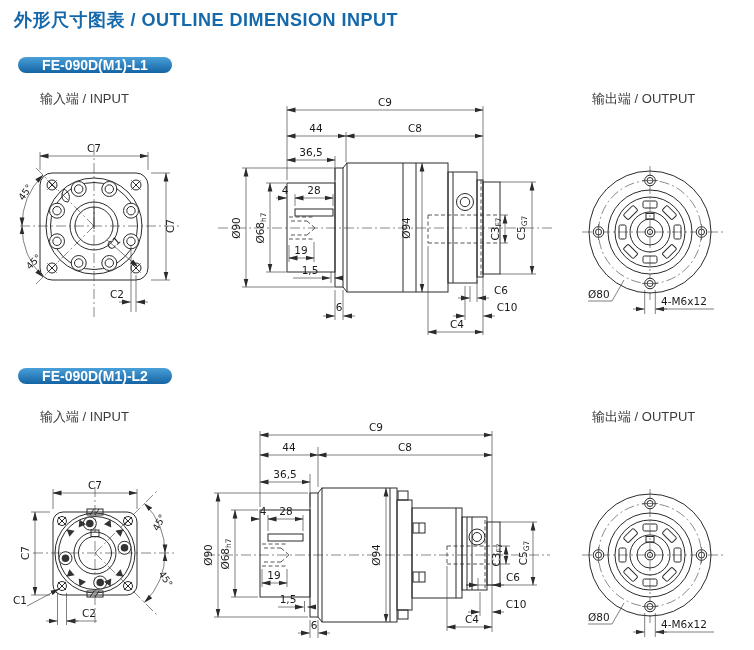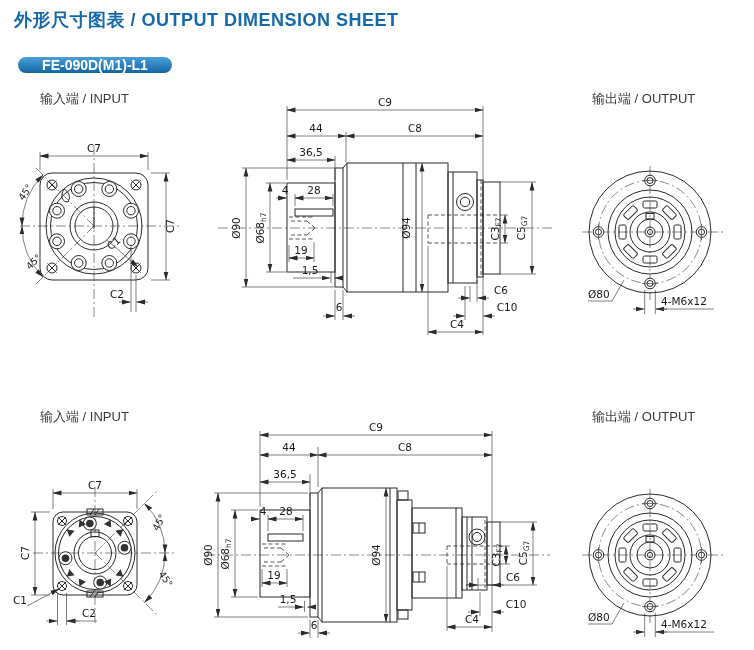--- a/index.html
+++ b/index.html
@@ -31,21 +31,21 @@
     <defs>
       <marker id="ma" markerWidth="9" markerHeight="6" refX="8.5" refY="3" orient="auto" markerUnits="userSpaceOnUse">
         <path d="M0,0.6 L9,3 L0,5.4 Z" fill="#2b2b2b"></path>
       </marker>
       <marker id="mb" markerWidth="9" markerHeight="6" refX="0.5" refY="3" orient="auto" markerUnits="userSpaceOnUse">
         <path d="M9,0.6 L0,3 L9,5.4 Z" fill="#2b2b2b"></path>
       </marker>
     </defs>
   </svg>
 
-  <div class="title">外形尺寸图表 / OUTPUT DIMENSION SHEET</div>
+  <div class="title">外形尺寸图表 / OUTLINE DIMENSION INPUT</div>
 
   <div class="badge" style="top:57px;">FE-090D(M1)-L1</div>
   <div class="viewlabel" style="left:40px;top:90px;">输入端 / INPUT</div>
   <div class="viewlabel" style="left:592px;top:90px;">输出端 / OUTPUT</div>
 
   <svg style="left:10px;top:90px;" width="190" height="240" viewBox="0 0 190 240">
     <g>
       <line class="cl" x1="84" y1="55" x2="84" y2="228"></line>
       <line class="cl" x1="10" y1="136" x2="170" y2="136"></line>
       <line class="cl" x1="84" y1="136" x2="26" y2="78"></line>
@@ -251,20 +251,21 @@
         <line class="d" x1="34" y1="207" x2="46" y2="186"></line>
       <line class="d" x1="66.7" y1="196" x2="66.7" y2="220"></line>
         <line class="d" x1="77.3" y1="196" x2="77.3" y2="220"></line>
       <line class="d" x1="55" y1="215" x2="66.2" y2="215" marker-end="url(#ma)"></line>
       <line class="d" x1="89" y1="215" x2="77.8" y2="215" marker-end="url(#ma)"></line>
       <line class="d" x1="77.8" y1="215" x2="136" y2="215"></line>
       <text x="106" y="211" text-anchor="middle">4-M6x12</text>
     </g>
   </svg>
 
+  <div class="badge" style="top:368px;">FE-090D(M1)-L2</div>
   <div class="viewlabel" style="left:40px;top:408px;">输入端 / INPUT</div>
   <div class="viewlabel" style="left:592px;top:408px;">输出端 / OUTPUT</div>
 
   <svg style="left:5px;top:425px;" width="200" height="225" viewBox="0 0 200 225">
     <g>
       <line class="cl" x1="90" y1="62" x2="90" y2="200"></line>
       <line class="cl" x1="28" y1="128" x2="170" y2="128"></line>
       <line class="cl" x1="90" y1="128" x2="152" y2="66"></line>
       <line class="cl" x1="90" y1="128" x2="152" y2="190"></line>
       <rect class="o" x="48" y="87" width="84" height="83" rx="10"></rect>

